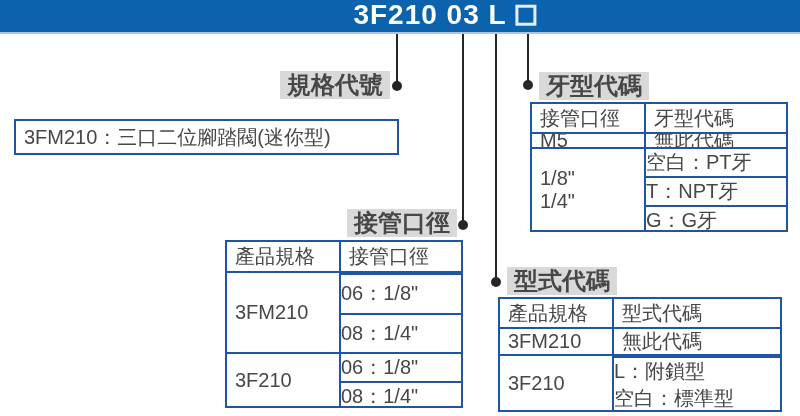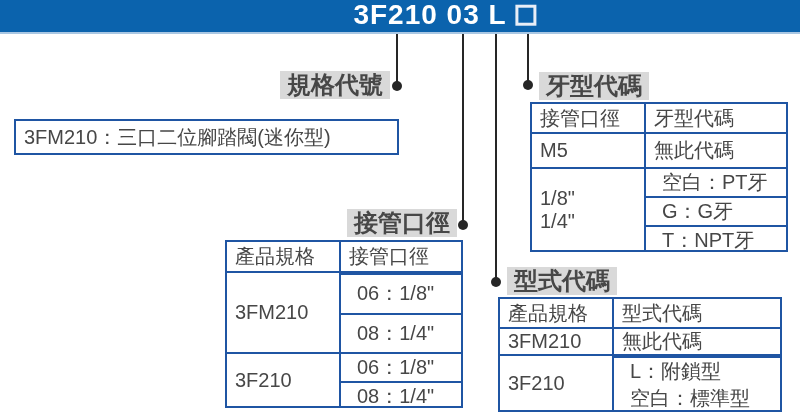--- a/index.html
+++ b/index.html
@@ -32,21 +32,21 @@
         font-size:24px;font-weight:bold;line-height:26px;padding:1px 7px;white-space:nowrap;}
 
   
   .tbl{position:absolute;background:#fff;border:2px solid var(--border-blue);color:var(--text-dark);}
   .trow{display:flex;}
   .bt{border-top:2px solid var(--border-blue);}
   .cell{display:flex;align-items:center;padding-left:8px;font-size:20px;white-space:nowrap;overflow:hidden;}
   .colL{flex:0 0 112px;}
   .colR{flex:1;border-left:2px solid var(--border-blue);}
   .stackR{flex:1;border-left:2px solid var(--border-blue);display:flex;flex-direction:column;}
-  .sub{flex:1;display:flex;align-items:center;padding-left:16px;font-size:20px;white-space:nowrap;}
+  .sub{flex:1;display:flex;align-items:center;padding-left:0;font-size:20px;white-space:nowrap;}
 
   .spec-row{height:32px;display:flex;align-items:center;padding-left:8px;
             font-size:20px;white-space:nowrap;}
 </style>
 </head>
 <body>
 
 <div class="page">
 
   <div class="banner">
@@ -75,35 +75,35 @@
 
   <div class="tbl" style="left:14px;top:119px;width:385px;">
     <div class="spec-row">3FM210：三口二位腳踏閥(迷你型)</div>
   </div>
 
   <div class="tbl" style="left:530px;top:102px;width:258px;">
     <div class="trow" style="height:28px;">
       <div class="cell colL">接管口徑</div>
       <div class="cell colR">牙型代碼</div>
     </div>
-    <div class="trow bt" style="height:35px;">
+    <div class="trow bt" style="height:15px;">
       <div class="cell colL">M5</div>
       <div class="cell colR">無此代碼</div>
     </div>
     <div class="trow bt" style="height:83px;">
       <div class="cell colL">
         <div>
           <div>1/8"</div>
           <div>1/4"</div>
         </div>
       </div>
       <div class="stackR">
         <div class="sub">空白：PT牙</div>
+        <div class="sub bt">T：NPT牙</div>
         <div class="sub bt">G：G牙</div>
-        <div class="sub bt">T：NPT牙</div>
       </div>
     </div>
   </div>
 
   <div class="tbl" style="left:225px;top:240px;width:238px;">
     <div class="trow" style="height:29px;">
       <div class="cell colL">產品規格</div>
       <div class="cell colR">接管口徑</div>
     </div>
     <div class="trow bt" style="height:81px;">

